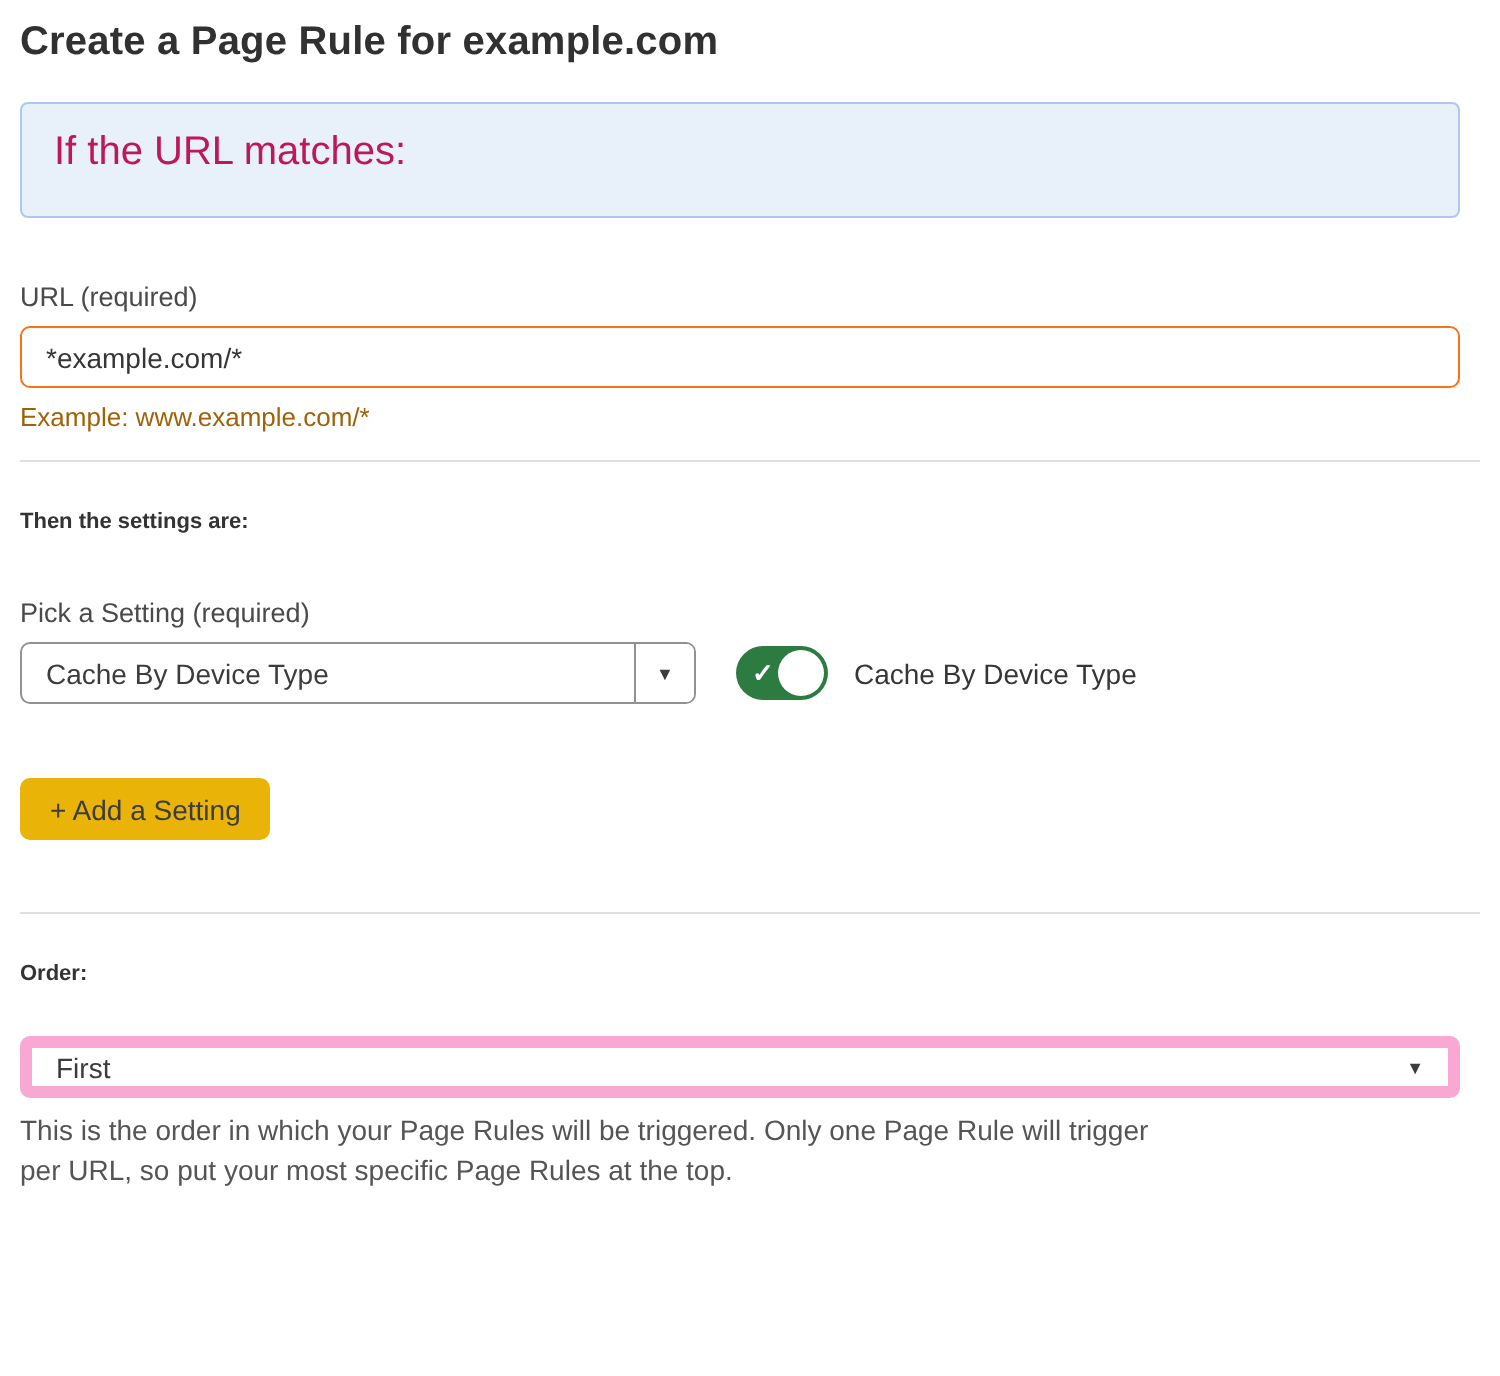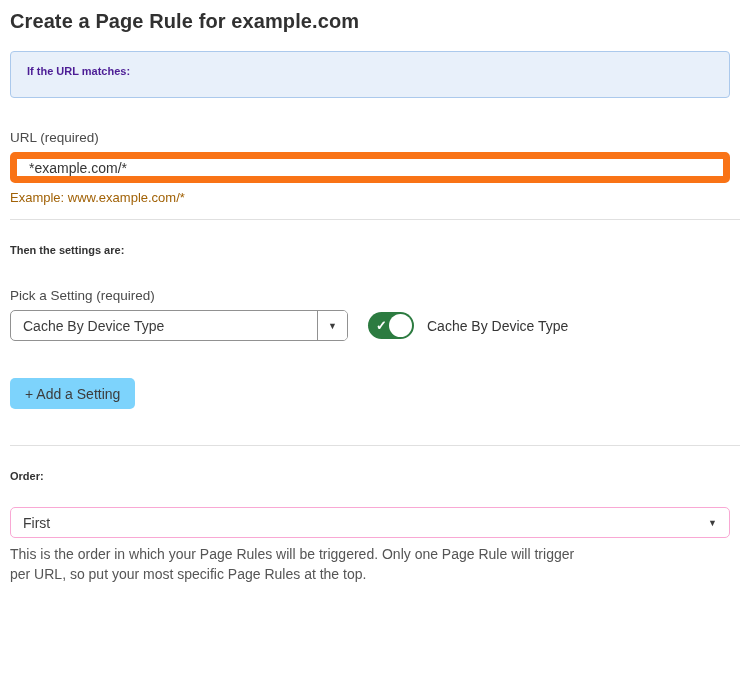--- a/index.html
+++ b/index.html
@@ -24,23 +24,23 @@
   
   .info-box {
     background: #e8f0fa;
     border: 1px solid #abc9ec;
     border-radius: 4px;
     padding: 13px 16px 14px 16px;
     margin-bottom: 21px;
     width: 720px;
   }
   .info-box .info-heading {
-    color: #4c1d95;
-    font-weight: bold;
-    font-size: 11px;
+    color: #be185d;
+    font-weight: normal;
+    font-size: 20px;
     margin-bottom: 6px;
   }
   .info-box .info-body {
     color: #2c4a7c;
     font-size: 14.5px;
     line-height: 1.58;
     max-width: 700px;
   }
   .info-box .info-link-row {
     font-size: 14.5px;
@@ -56,21 +56,21 @@
   .field-label {
     font-size: 13.5px;
     color: #4a4a4a;
     margin-bottom: 7px;
     margin-top: 32px;
   }
 
   .text-input {
     width: 720px;
     height: 31px;
-    border: 7px solid #f97316;
+    border: 1px solid #f97316;
     border-radius: 5px;
     padding: 0 12px;
     font-size: 14px;
     font-family: "Liberation Sans", sans-serif;
     color: #363636;
     background: #ffffff;
     outline: none;
     display: block;
   }
   .helper-text {
@@ -175,30 +175,30 @@
     justify-content: center;
     height: 31px;
     padding: 0 15px;
     border: none;
     border-radius: 5px;
     font-family: "Liberation Sans", sans-serif;
     font-size: 14px;
     cursor: pointer;
     white-space: nowrap;
   }
-  .btn-gray { background: #7dd3fc; color: #3c3c3c; text-align: center; }
+  .btn-gray { background: #eab308; color: #3c3c3c; text-align: center; }
   .add-setting-btn { margin-bottom: 18px; }
 
   
   .full-select {
     display: flex;
     align-items: center;
     width: 720px;
     height: 31px;
-    border: 1px solid #f9a8d4;
+    border: 6px solid #f9a8d4;
     border-radius: 5px;
     background: #fff;
     cursor: pointer;
     margin-top: 8px;
   }
   .full-select .select-value {
     flex: 1;
     padding-left: 12px;
     font-size: 14px;
     color: #3c3c3c;

